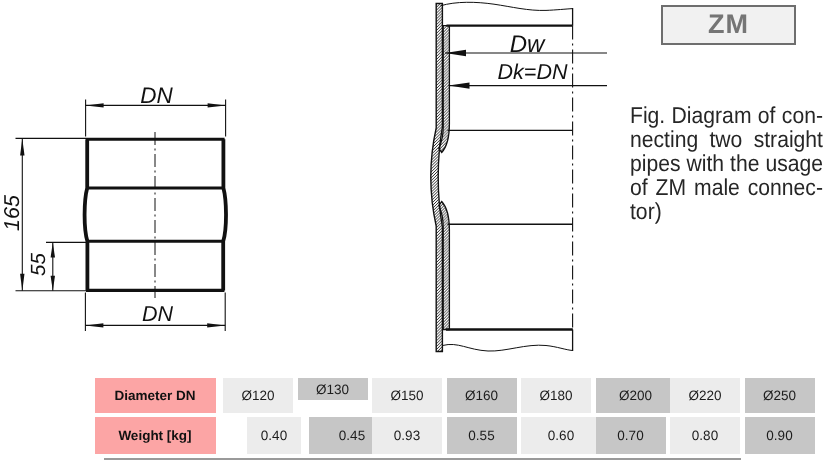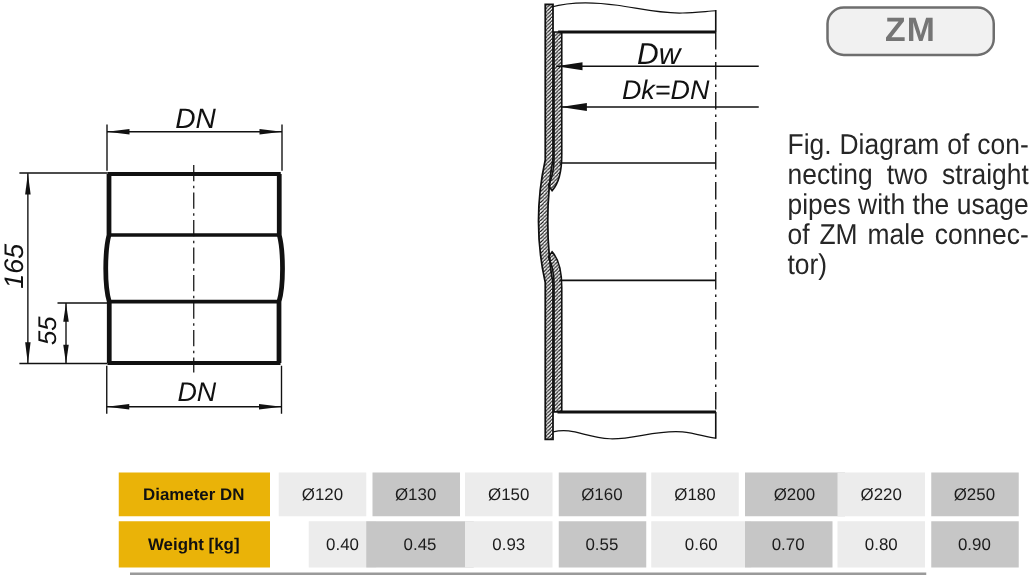--- a/index.html
+++ b/index.html
@@ -3,21 +3,21 @@
 <meta charset="utf-8">
 <style>
   html,body{margin:0;padding:0;background:#ffffff;}
   body{width:823px;height:460px;position:relative;overflow:hidden;
        font-family:"Liberation Sans", sans-serif;
        -webkit-font-smoothing:antialiased;text-rendering:geometricPrecision;}
   text{-webkit-font-smoothing:antialiased;}
   .abs{position:absolute;}
   .cell{position:absolute;display:flex;align-items:center;justify-content:center;
         font-size:13.5px;color:#1c1c1c;}
-  .hdr{font-weight:bold;background:#eab308;color:#111;}
+  .hdr{font-weight:bold;background:#fca5a5;color:#111;}
   .lt{background:#ececec;}
   .md{background:#c6c6c6;}
 </style>
 </head>
 <body>
 
 <svg class="abs" style="left:0;top:0;" width="823" height="460" viewBox="0 0 823 460">
   <defs>
     <pattern id="hatch" patternUnits="userSpaceOnUse" width="2.9" height="2.9">
       <path d="M-0.8,3.7 L3.7,-0.8 M-0.8,6.6 L6.6,-0.8" stroke="#111" stroke-width="0.9" fill="none"></path>
@@ -102,47 +102,47 @@
   <line x1="445" y1="53" x2="607" y2="53" stroke="#111" stroke-width="1.1"></line>
   <polygon points="445,53 466,49.8 466,56.2" fill="#111"></polygon>
   <text x="527" y="51.5" font-size="24" font-style="italic" fill="#111" text-anchor="middle">Dw</text>
 
   <line x1="448.5" y1="85.6" x2="607" y2="85.6" stroke="#111" stroke-width="1.1"></line>
   <polygon points="448.5,85.6 469.5,82.4 469.5,88.8" fill="#111"></polygon>
   <text x="532.5" y="79.2" font-size="21.5" font-style="italic" fill="#111" text-anchor="middle">Dk=DN</text>
 </svg>
 
 <div class="abs" style="left:661px;top:5px;width:131px;height:35.5px;border:2px solid #6e6e6e;
-     border-radius:14px;background:#f1f1f1;display:flex;align-items:center;justify-content:center;">
+     border-radius:0;background:#f1f1f1;display:flex;align-items:center;justify-content:center;">
   <span style="font-size:27px;font-weight:bold;color:#757575;letter-spacing:1px;">ZM</span>
 </div>
 
 <div class="abs" style="left:629.5px;top:102.5px;font-size:23px;line-height:24.2px;color:#262626;">
   <div style="width:210px;transform:scaleX(0.919);transform-origin:0 0;text-align:justify;text-align-last:justify;">Fig. Diagram of con-</div>
   <div style="width:210px;transform:scaleX(0.919);transform-origin:0 0;text-align:justify;text-align-last:justify;">necting two straight</div>
   <div style="width:210px;transform:scaleX(0.919);transform-origin:0 0;text-align:justify;text-align-last:justify;">pipes with the usage</div>
   <div style="width:210px;transform:scaleX(0.919);transform-origin:0 0;text-align:justify;text-align-last:justify;">of ZM male connec-</div>
   <div style="width:210px;transform:scaleX(0.919);transform-origin:0 0;">tor)</div>
 </div>
 
 <div class="cell hdr" style="left:94.5px;top:378px;width:121px;height:35px;">Diameter DN</div>
 
 <div class="cell lt" style="left:223.0px;top:378px;width:70px;height:35px;">Ø120</div>
-<div class="cell md" style="left:297.5px;top:378px;width:70px;height:35px;">Ø130</div>
+<div class="cell md" style="left:297.5px;top:378px;width:70px;height:22px;">Ø130</div>
 <div class="cell lt" style="left:372.0px;top:378px;width:70px;height:35px;">Ø150</div>
 <div class="cell md" style="left:446.5px;top:378px;width:70px;height:35px;">Ø160</div>
 <div class="cell lt" style="left:521.0px;top:378px;width:70px;height:35px;">Ø180</div>
 <div class="cell md" style="left:595.5px;top:378px;width:80px;height:35px;">Ø200</div>
 <div class="cell lt" style="left:670.0px;top:378px;width:70px;height:35px;">Ø220</div>
 <div class="cell md" style="left:744.5px;top:378px;width:70px;height:35px;">Ø250</div>
 
 <div class="cell hdr" style="left:94.5px;top:417px;width:121px;height:37px;">Weight [kg]</div>
 
 <div class="cell lt" style="left:223.0px;top:417px;width:54px;height:37px;margin-left:24px;">0.40</div>
-<div class="cell md" style="left:293px;top:417px;width:86px;height:37px;">0.45</div>
+<div class="cell md" style="left:309px;top:417px;width:86px;height:37px;">0.45</div>
 <div class="cell lt" style="left:372.0px;top:417px;width:70px;height:37px;">0.93</div>
 <div class="cell md" style="left:446.5px;top:417px;width:70px;height:37px;">0.55</div>
 <div class="cell lt" style="left:521.0px;top:417px;width:80px;height:37px;">0.60</div>
 <div class="cell md" style="left:595.5px;top:417px;width:70px;height:37px;text-align:right;">0.70</div>
 <div class="cell lt" style="left:670.0px;top:417px;width:70px;height:37px;">0.80</div>
 <div class="cell md" style="left:744.5px;top:417px;width:70px;height:37px;">0.90</div>
 
 <div class="abs" style="left:104px;top:457.5px;width:637px;height:2.5px;background:#9a9a9a;"></div>
 
 </body></html>

